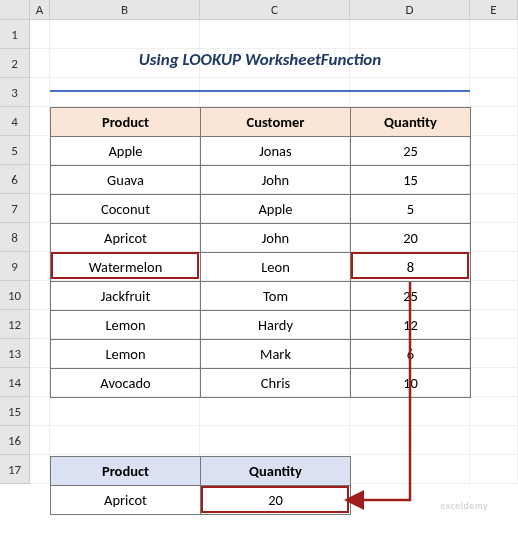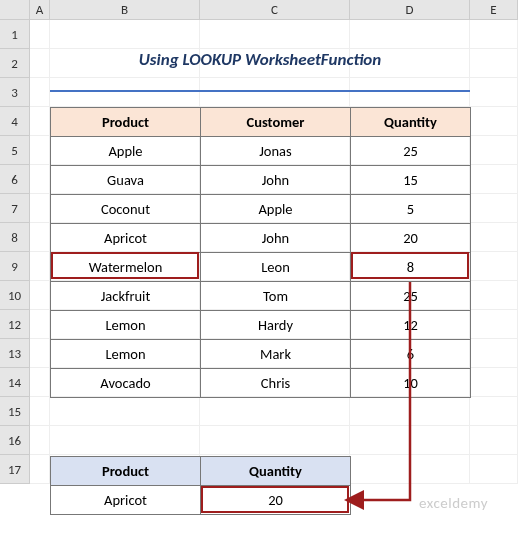--- a/index.html
+++ b/index.html
@@ -133,21 +133,21 @@
     .arrow-svg {
       position: absolute;
       top: 0; left: 0;
       pointer-events: none;
     }
 
     .watermark {
       position: absolute;
       right: 30px;
       bottom: 38px;
-      font-size: 15px;
+      font-size: 10px;
       color: #ccc;
       letter-spacing: 0.5px;
     }
   </style>
 </head>
 <body>
 
 <div class="grid-container">
 
   <div class="col-headers">

